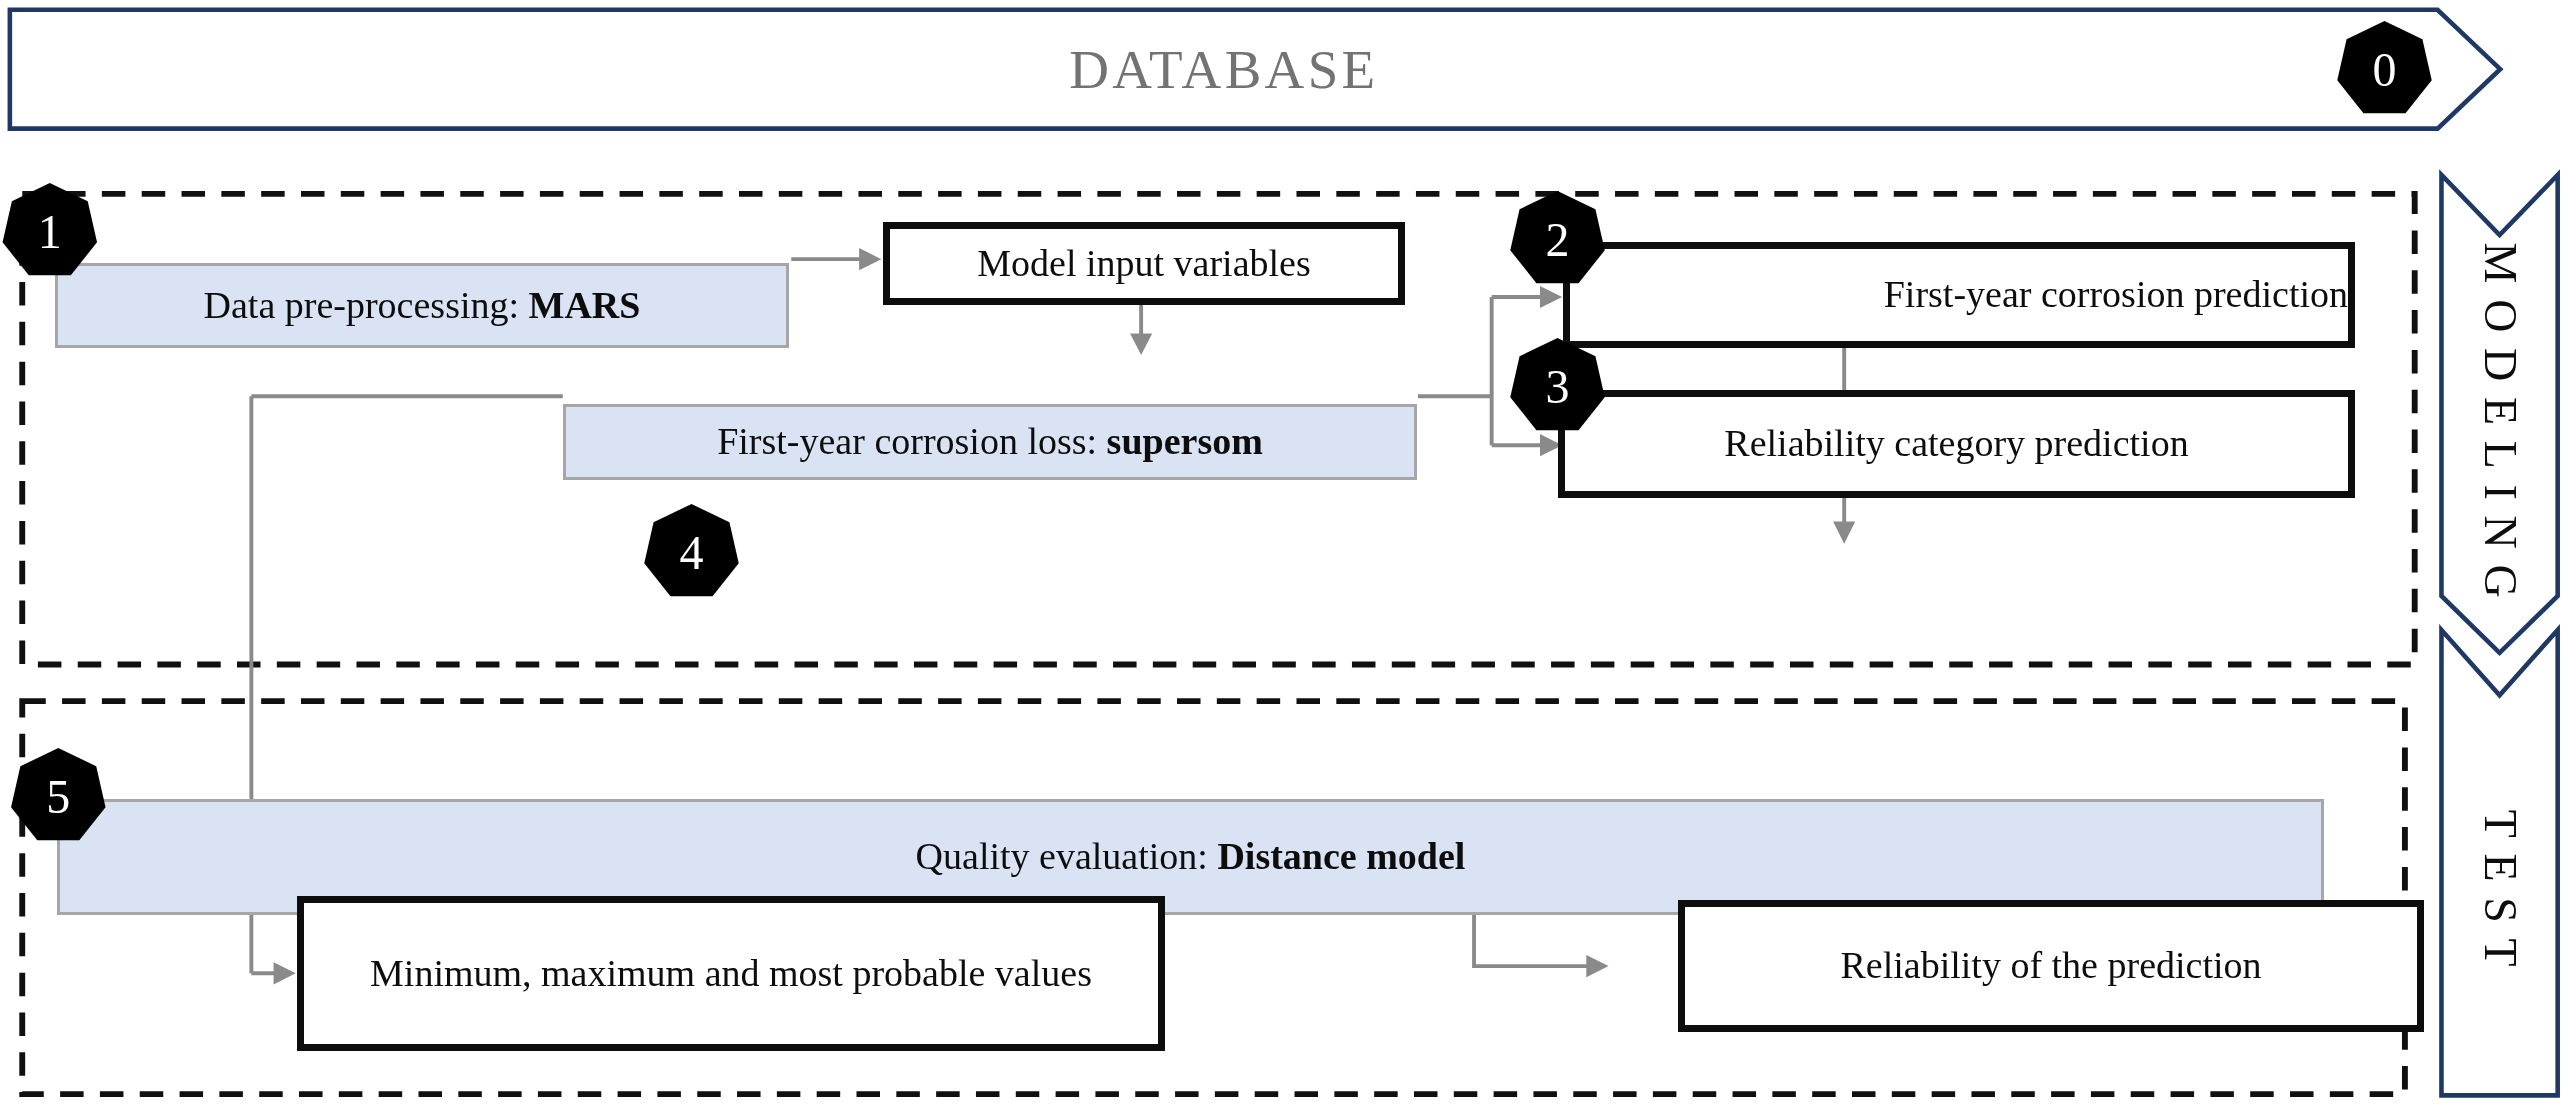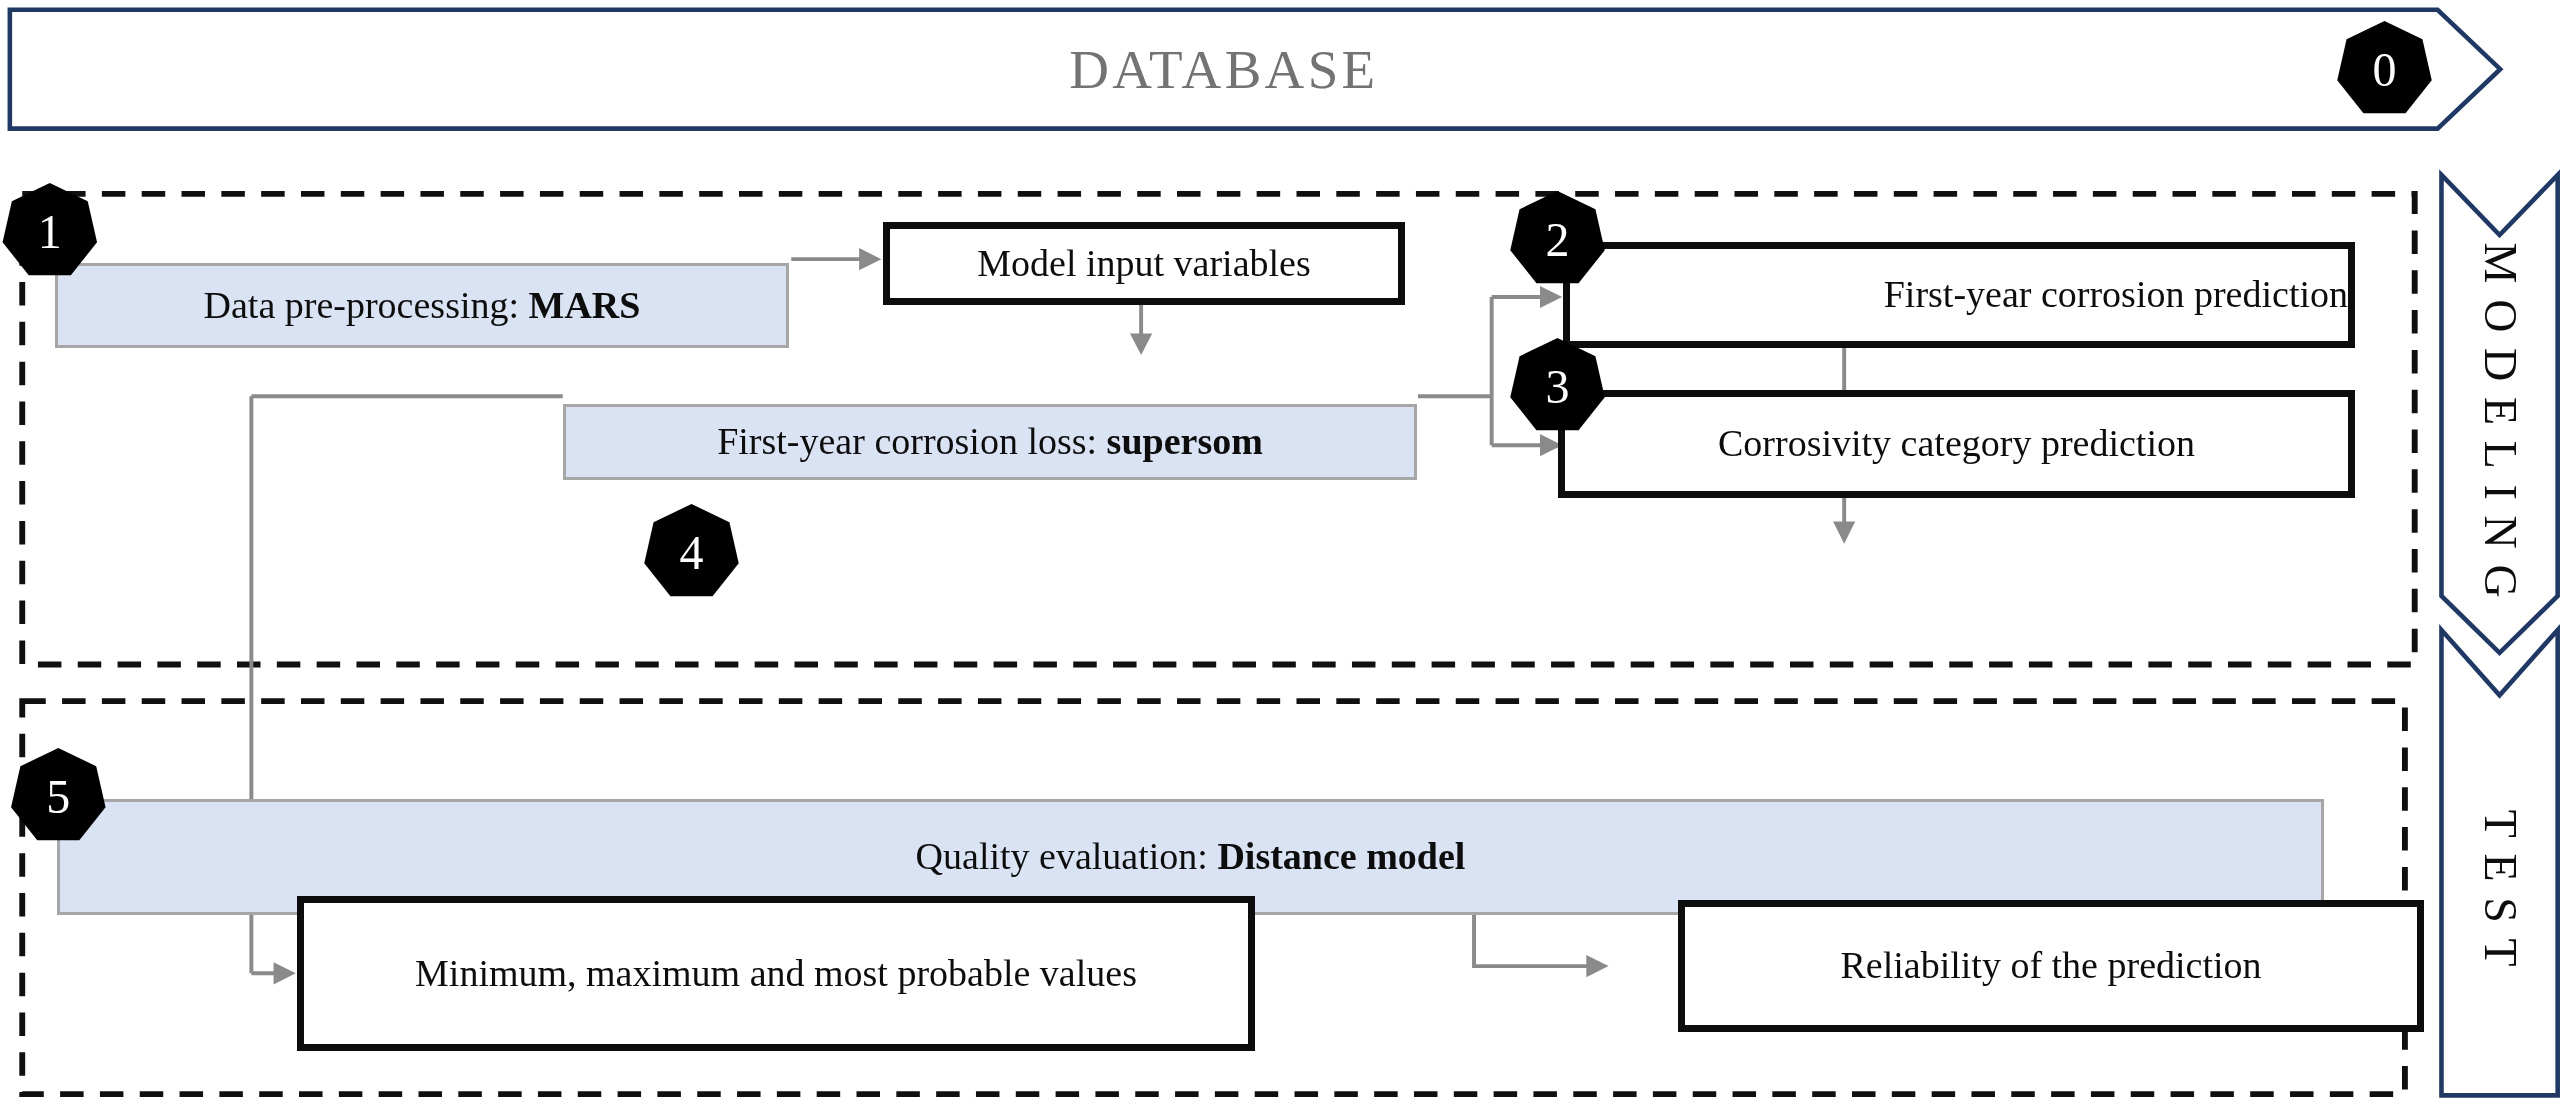--- a/index.html
+++ b/index.html
@@ -22,21 +22,21 @@
   .blue{background:#dae3f3;border:3.3px solid #a6a6a6;margin-top:48px;}
   .white{background:#ffffff;border:7.2px solid #0d0d0d;}
 
   #box-preprocessing{left:55px;top:215px;width:734px;height:85px;}
   #box-model-input{left:883px;top:222px;width:522px;height:83px;}
   #box-supersom{left:563px;top:356px;width:854px;height:76px;}
   #box-fy-prediction{left:1563px;top:242px;width:792px;height:106px;justify-content:flex-end;}
   #box-cc-prediction{left:1558px;top:390px;width:797px;height:108px;}
   #box-longterm{left:707px;top:545px;width:1622px;height:86px;}
   #box-quality{left:57px;top:751px;width:2267px;height:116px;}
-  #box-minmax{left:297px;top:896px;width:958px;height:155px;}
+  #box-minmax{left:297px;top:896px;width:868px;height:155px;}
   #box-minmax .inner{display:inline-block;max-width:751px;}
   #box-reliability{left:1678px;top:900px;width:746px;height:132px;}
 
   
   .badge{position:absolute;width:97px;height:97px;background:#000;z-index:5;
     display:flex;align-items:center;justify-content:center;
     color:#ffffff;font-size:48px;
     clip-path:polygon(50% 0%,89.1% 18.8%,98.7% 61.1%,71.7% 95.1%,28.3% 95.1%,1.3% 61.1%,10.9% 18.8%);}
   #badge-0{left:2336px;top:21px;}
   #badge-1{left:1.3px;top:183px;}
@@ -105,21 +105,21 @@
 
   <div id="box-supersom" class="bx blue">
     <span><span>First-year corrosion loss: </span><b>supersom</b></span>
   </div>
 
   <div id="box-fy-prediction" class="bx white">
     <span>First-year corrosion prediction</span>
   </div>
 
   <div id="box-cc-prediction" class="bx white">
-    <span>Corrosivity category prediction</span>
+    <span>Reliability category prediction</span>
   </div>
 
 
   <div id="box-quality" class="bx blue">
     <span><span>Quality evaluation: </span><b>Distance model</b></span>
   </div>
 
   <div id="box-minmax" class="bx white">
     <span class="inner">Minimum, maximum and most probable values</span>
   </div>

